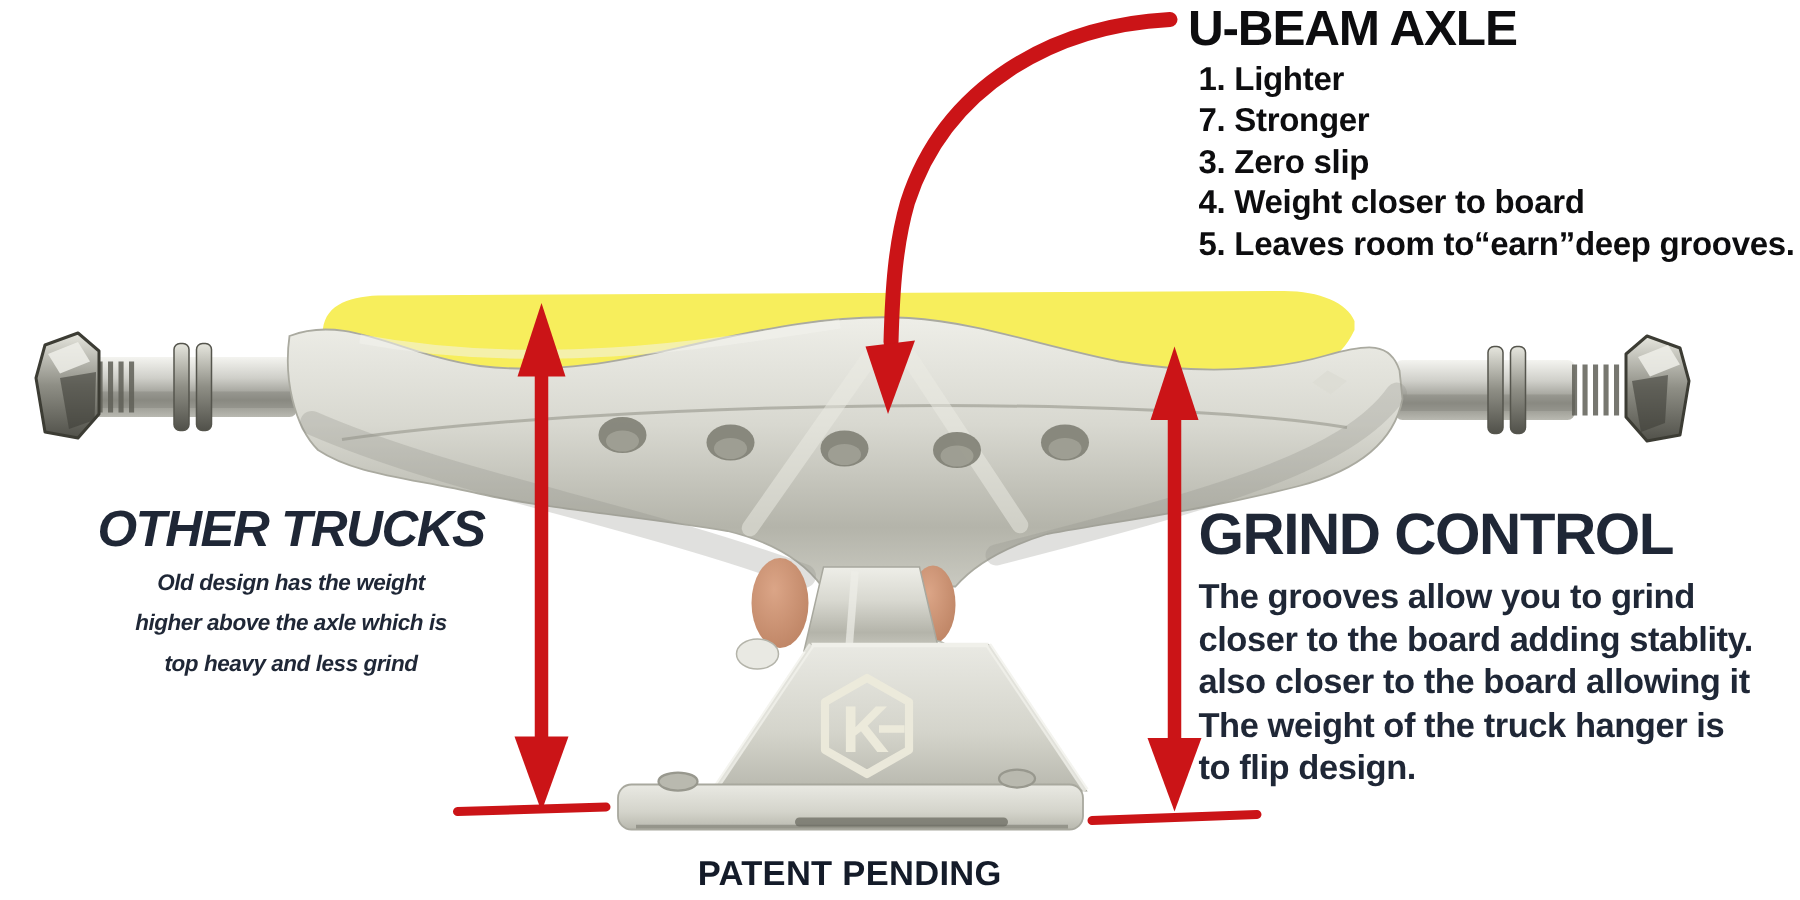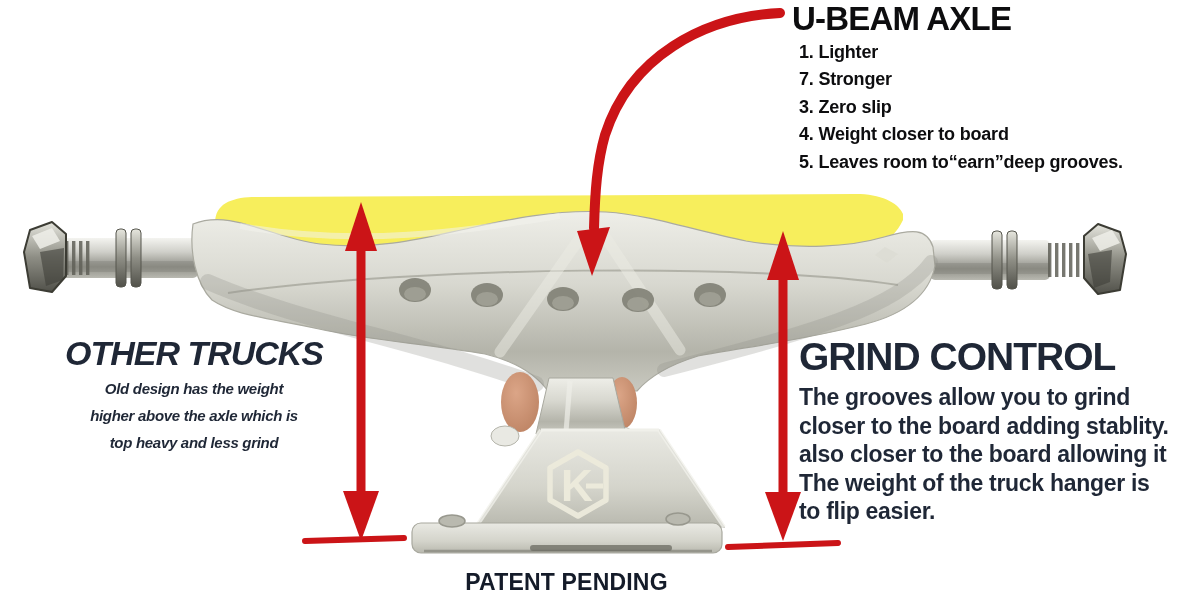--- a/index.html
+++ b/index.html
@@ -12,21 +12,21 @@
   #truck-svg{left:0;top:0;}
 
   
   .ubeam-title{
     left:792px;top:0px;width:400px;
     font-size:33px;font-weight:700;letter-spacing:-0.8px;
     color:var(--list-color,#0d0d0f);line-height:38px;white-space:nowrap;
   }
   .ubeam-list{
     left:799px;top:39px;width:400px;
-    font-size:18px;font-weight:700;line-height:27.4px;
+    font-size:22px;font-weight:700;line-height:27.4px;
     color:var(--list-color,#0d0d0f);letter-spacing:-0.2px;
   }
   .ubeam-list div{white-space:nowrap;}
 
   
   .other-block{
     left:30px;top:334px;width:328px;text-align:center;
     color:var(--heading-color,#1f2736);
     font-style:italic;
   }
@@ -233,17 +233,17 @@
   </div>
 </div>
 
 <div class="abs grind-block">
   <div class="hd">GRIND CONTROL</div>
   <div class="body">
     <div class="ln">The grooves allow you to grind</div>
     <div class="ln">closer to the board adding stablity.</div>
     <div class="ln">also closer to the board allowing it</div>
     <div class="ln">The weight of the truck hanger is</div>
-    <div class="ln">to flip easier.</div>
+    <div class="ln">to flip design.</div>
   </div>
 </div>
 
 <div class="abs patent">PATENT PENDING</div>
 
 </body></html>

